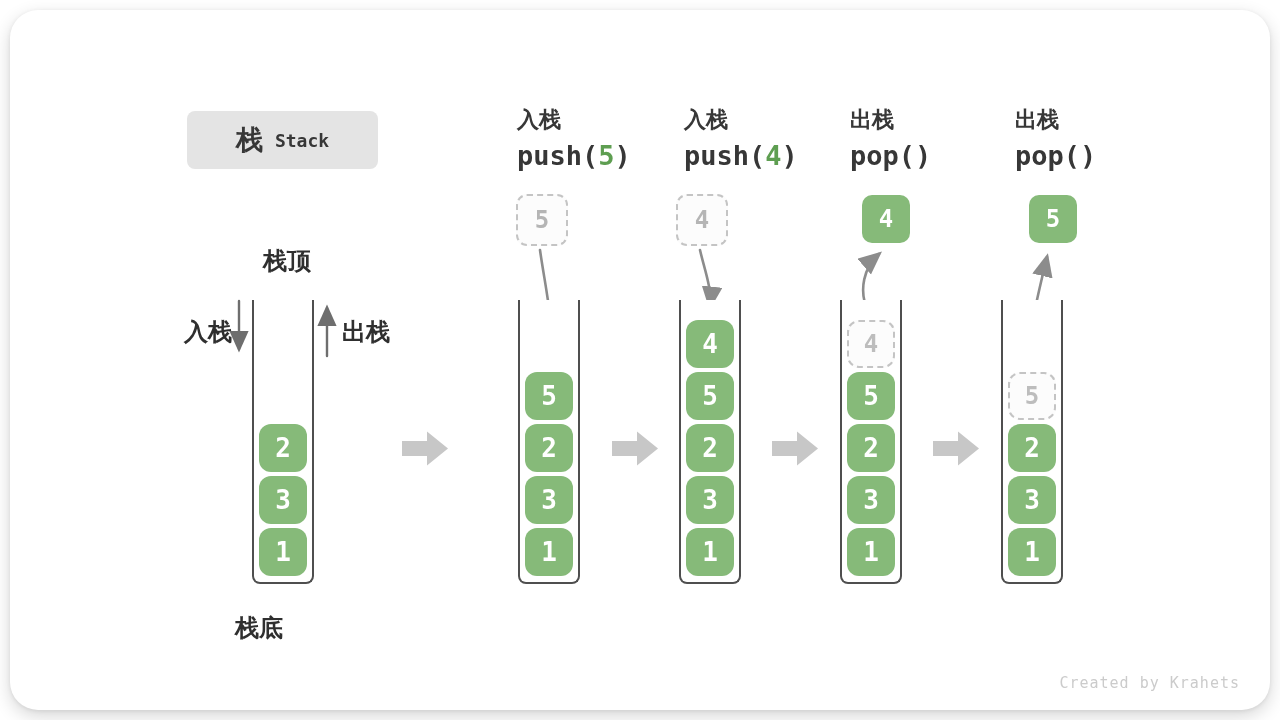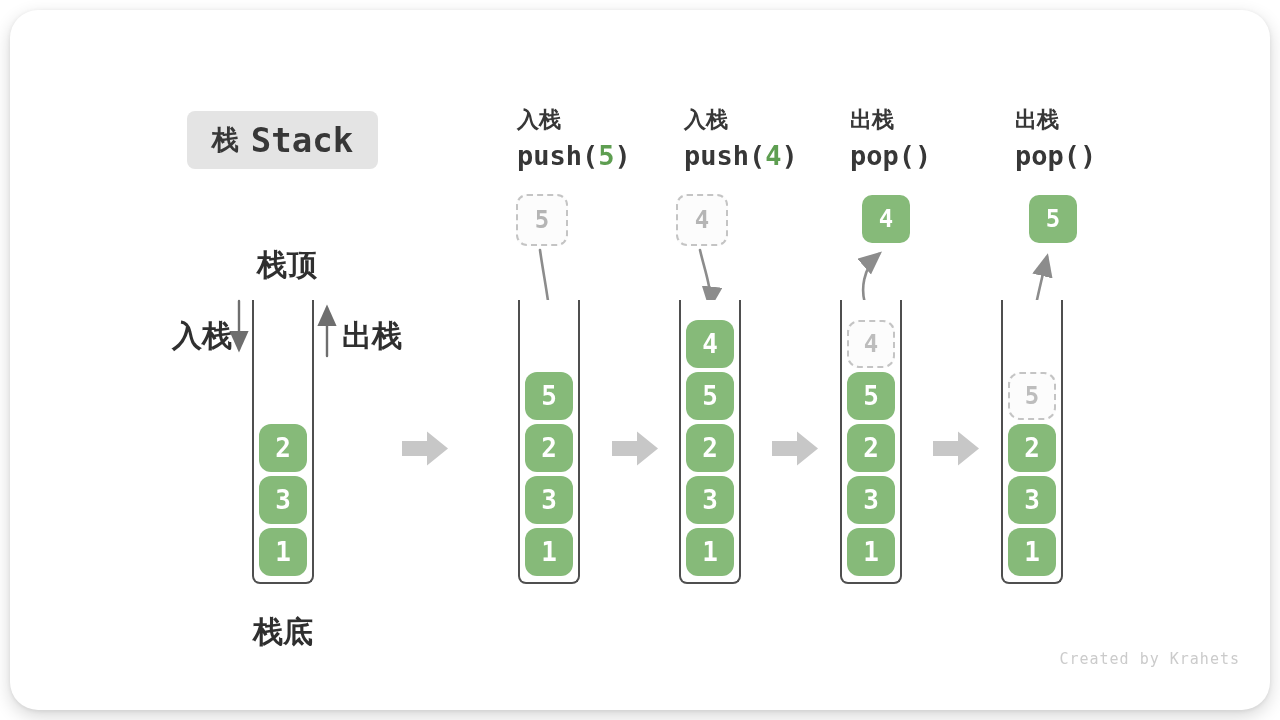--- a/index.html
+++ b/index.html
@@ -16,21 +16,21 @@
   }
 
   
   .title-box{
     position:absolute;left:187px;top:111px;width:191px;height:58px;
     background:var(--title-box-bg,#e4e4e4);border-radius:8px;
     display:flex;align-items:center;justify-content:center;gap:12px;
     color:var(--text-dark,#373737);
   }
   .title-zh{font-size:27px;font-weight:bold;}
-  .title-en{font-family:"DejaVu Sans Mono","Liberation Mono",monospace;font-size:34px;font-weight:600;}
+  .title-en{font-family:"DejaVu Sans Mono","Liberation Mono",monospace;font-size:18px;font-weight:600;}
 
   
   .op-col{position:absolute;top:107px;color:var(--text-dark,#373737);}
   .op-zh{font-size:22px;font-weight:bold;line-height:26px;margin-bottom:9px;}
   .op-code{font-family:"DejaVu Sans Mono","Liberation Mono",monospace;font-size:27px;font-weight:600;line-height:27px;}
   .op-code .arg{color:var(--code-arg-green,#5e9e51);font-weight:bold;}
 
   
   .float-box{
     position:absolute;box-sizing:border-box;
@@ -61,28 +61,28 @@
     background:var(--cell-green,#86ba79);color:#ffffff;
     display:flex;align-items:center;justify-content:center;
     font-family:"DejaVu Sans Mono","Liberation Mono",monospace;font-size:26px;font-weight:bold;
   }
   .cell.dashed{
     background:#fcfcfc;border:2px dashed var(--dashed-border,#c4c4c4);
     color:#bdbdbd;font-weight:600;font-size:24px;
   }
 
   
-  .label{position:absolute;color:#2f2f2f;font-weight:bold;font-size:30px;}
+  .label{position:absolute;color:#2f2f2f;font-weight:bold;font-size:24px;}
   .label-top{left:239px;top:245px;width:96px;text-align:center;}
-  .label-bottom{left:235px;top:612px;width:96px;text-align:center;}
+  .label-bottom{left:235px;top:612px;width:96px;text-align:left;}
   .label-push{left:152px;top:316px;width:80px;text-align:right;}
   .label-pop{left:342px;top:316px;width:90px;text-align:left;}
 
   .watermark{
-    position:absolute;top:650px;right:40px;
+    position:absolute;top:674px;right:40px;
     font-family:"DejaVu Sans Mono","Liberation Mono",monospace;
     font-size:15px;color:var(--watermark-gray,#cbcbcb);letter-spacing:1px;
   }
 
   svg.overlay{position:absolute;left:0;top:0;width:1280px;height:720px;pointer-events:none;}
   .curve{fill:none;stroke:var(--curve-arrow-gray,#8c8c8c);stroke-width:2.6;stroke-linecap:round;}
   .mini-arrow{fill:none;stroke:#6e6e6e;stroke-width:2.4;stroke-linecap:round;}
   .flow{fill:var(--flow-arrow-gray,#c7c7c7);}
 </style>
 </head>

